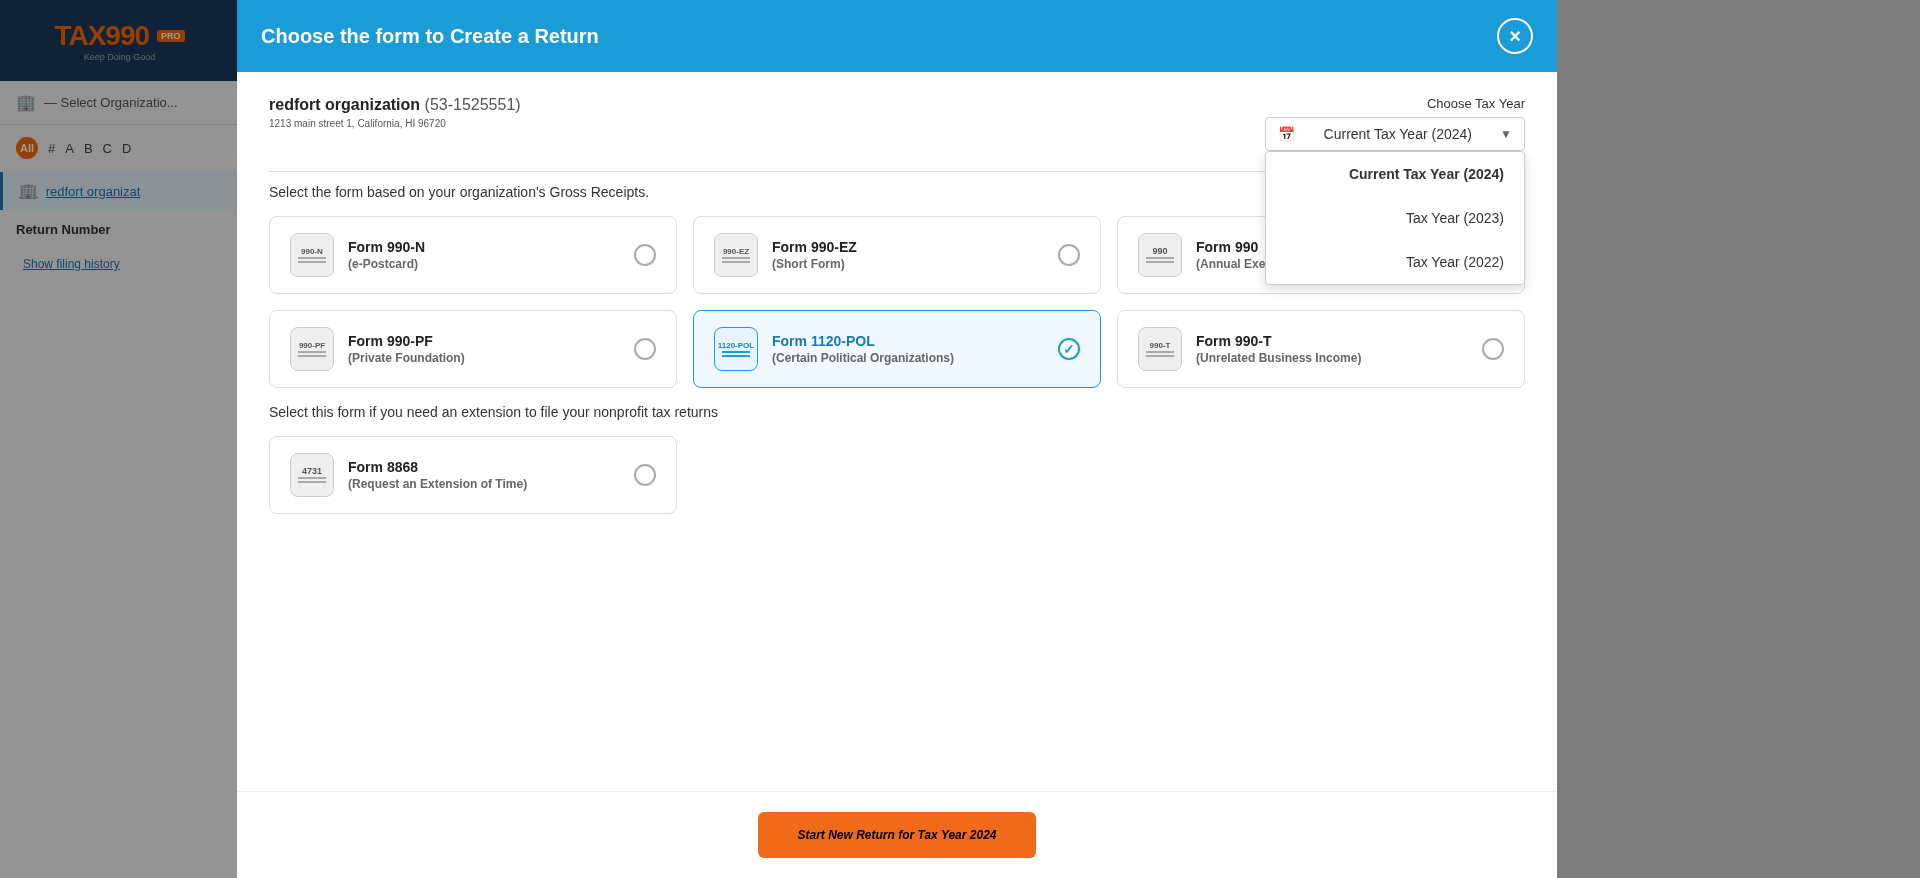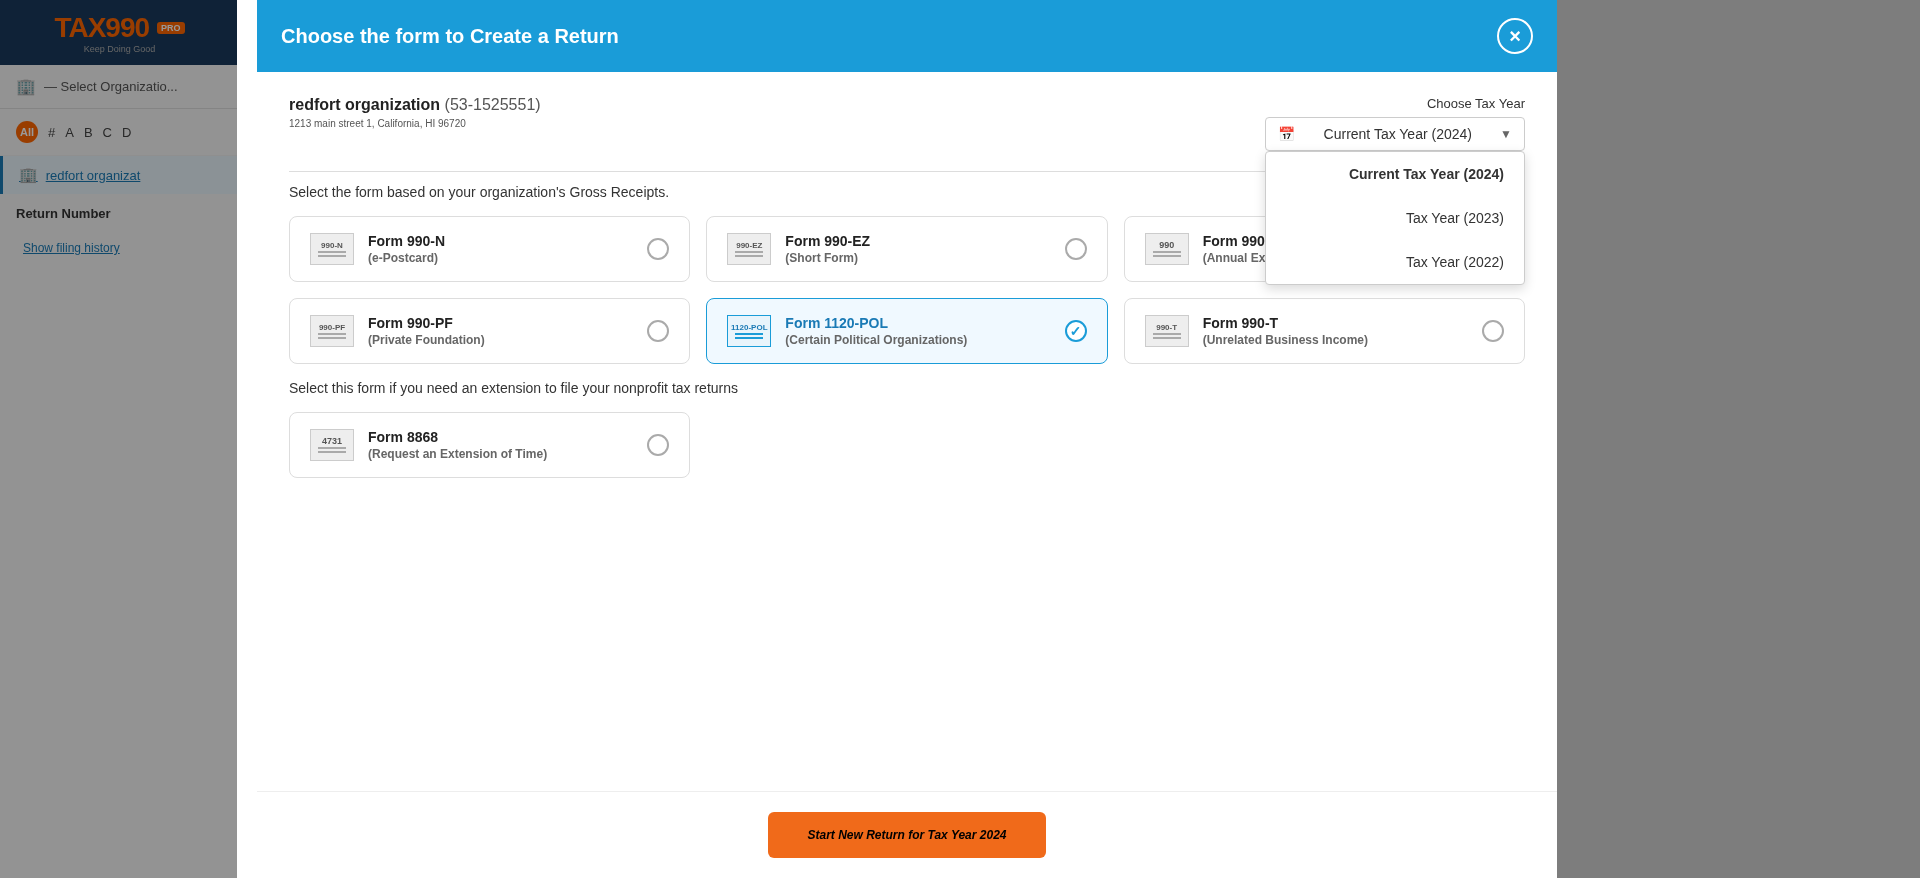--- a/index.html
+++ b/index.html
@@ -5,21 +5,21 @@
     * { box-sizing: border-box; margin: 0; padding: 0; }
     body { font-family: Arial, sans-serif; background: #d0d0d0; width: 1920px; height: 878px; overflow: hidden; position: relative; }
 
     
     .app-bg {
       position: absolute; top: 0; left: 0; width: 240px; height: 878px;
       background: #f5f5f5;
       border-right: 1px solid #ddd;
     }
     .app-logo {
-      background: #1a3a5c; height: 65px; display: flex; align-items: center; justify-content: center;
+      background: #1a3a5c; height: 81px; display: flex; align-items: center; justify-content: center;
     }
     .logo-text {
       color: #ff6600; font-size: 28px; font-weight: 900; letter-spacing: -1px;
     }
     .logo-pro {
       background: #ff6600; color: white; font-size: 9px; padding: 1px 4px; border-radius: 3px; margin-left: 4px; font-weight: bold;
     }
     .logo-tagline { color: #aaa; font-size: 9px; }
     .app-sidebar-org {
       padding: 12px 16px; border-bottom: 1px solid #ddd; color: #555; font-size: 13px; display: flex; align-items: center; gap: 8px;
@@ -48,21 +48,20 @@
     }
 
     
     .modal {
       position: absolute;
       left: 237px; top: 0;
       width: 1320px; height: 878px;
       background: white;
       display: flex; flex-direction: column;
       overflow: hidden;
-      padding-left: 20px;
     }
 
     
     .modal-header {
       background: #1a9cd8;
       padding: 18px 24px;
       display: flex; align-items: center; justify-content: space-between;
       flex-shrink: 0;
     }
     .modal-title {
@@ -125,21 +124,21 @@
     .form-card {
       border: 1.5px solid #ddd; border-radius: 8px; padding: 16px 20px;
       display: flex; align-items: center; justify-content: space-between;
       cursor: pointer; background: white; position: relative;
     }
     .form-card.selected {
       border-color: #1a9cd8; background: #f0f9ff;
     }
     .form-card-left { display: flex; align-items: center; gap: 14px; }
     .form-icon {
-      width: 44px; height: 32px; background: #eee; border-radius: 0;
+      width: 44px; height: 44px; background: #eee; border-radius: 8px;
       display: flex; align-items: center; justify-content: center;
       font-size: 9px; color: #555; font-weight: bold; flex-direction: column;
       border: 1px solid #ccc; text-align: center; padding: 2px;
     }
     .form-icon.blue { background: #e8f4fb; border-color: #1a9cd8; color: #1a7ab5; }
     .form-name { font-weight: bold; font-size: 14px; color: #222; }
     .form-name.blue { color: #1a7ab5; }
     .form-desc { font-size: 12px; color: #666; margin-top: 2px; font-weight: bold; }
     .form-radio {
       width: 22px; height: 22px; border: 2px solid #aaa; border-radius: 50%;

